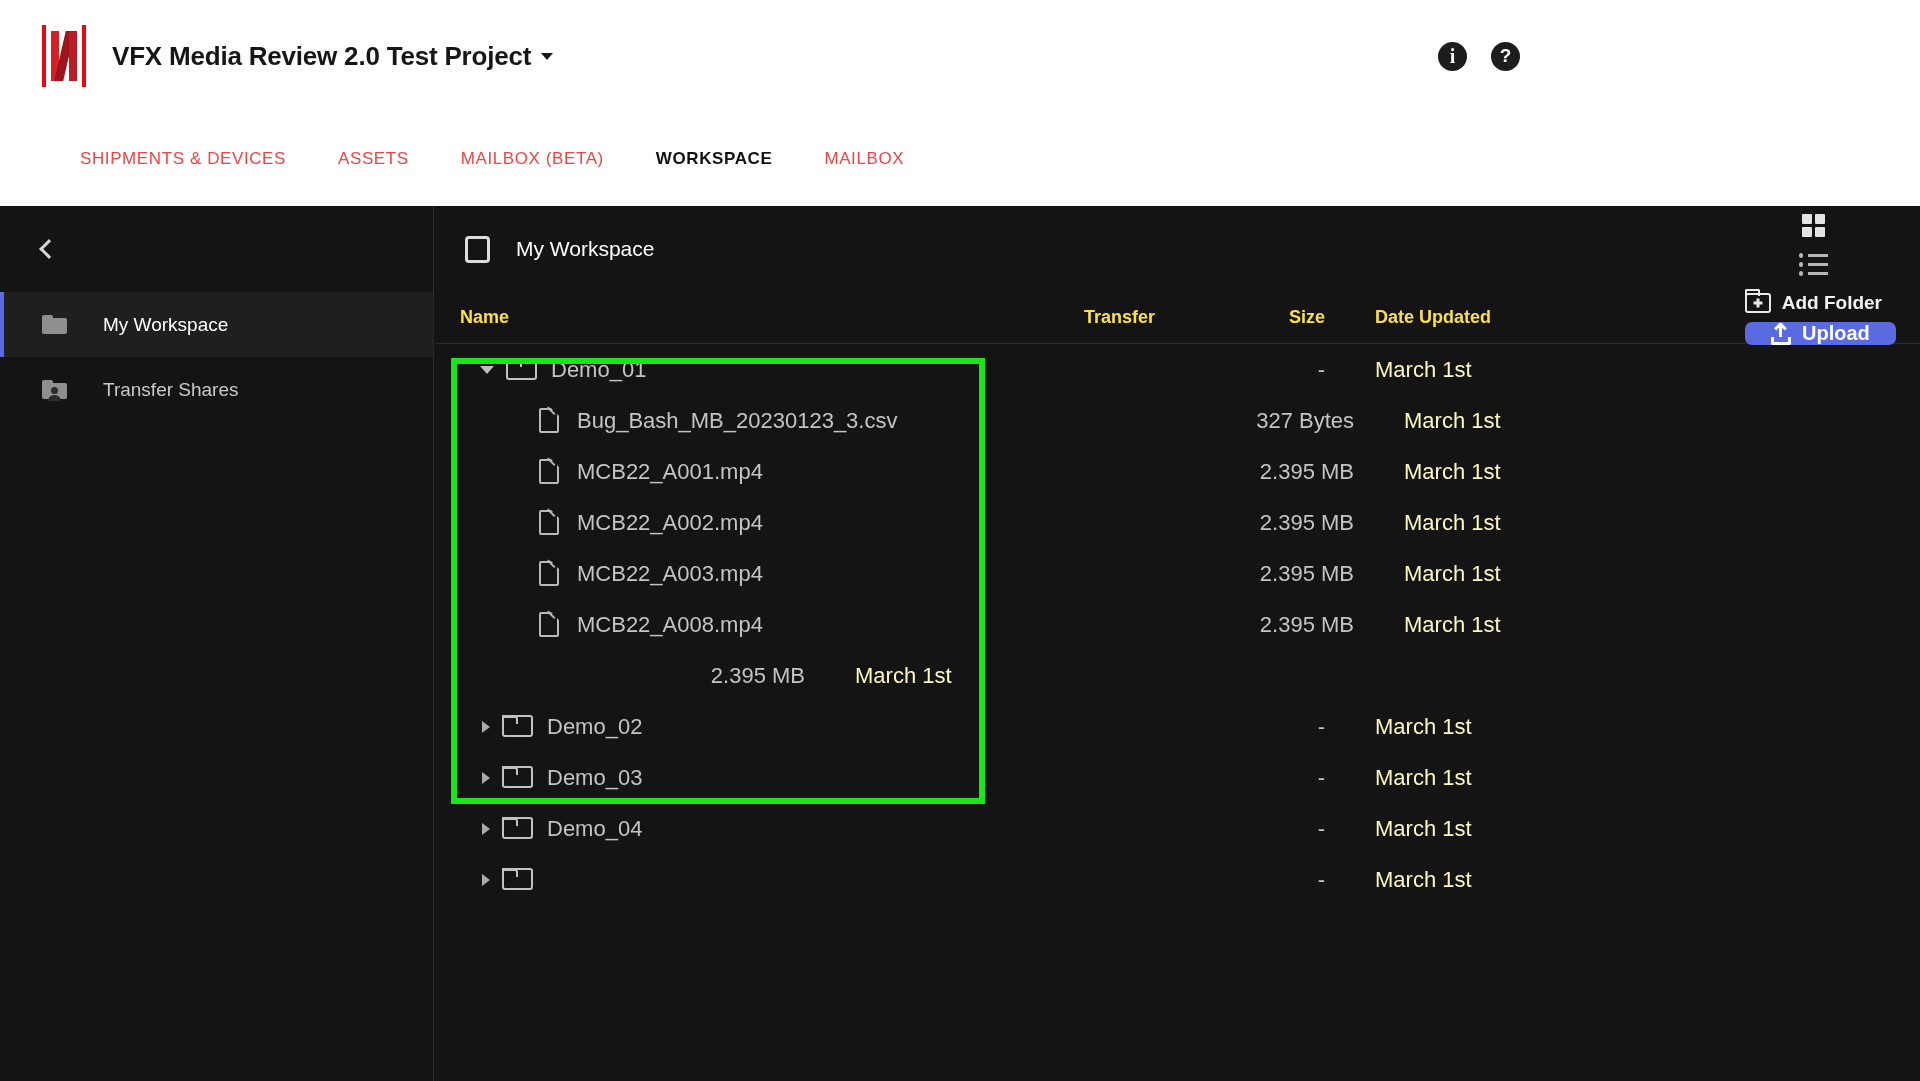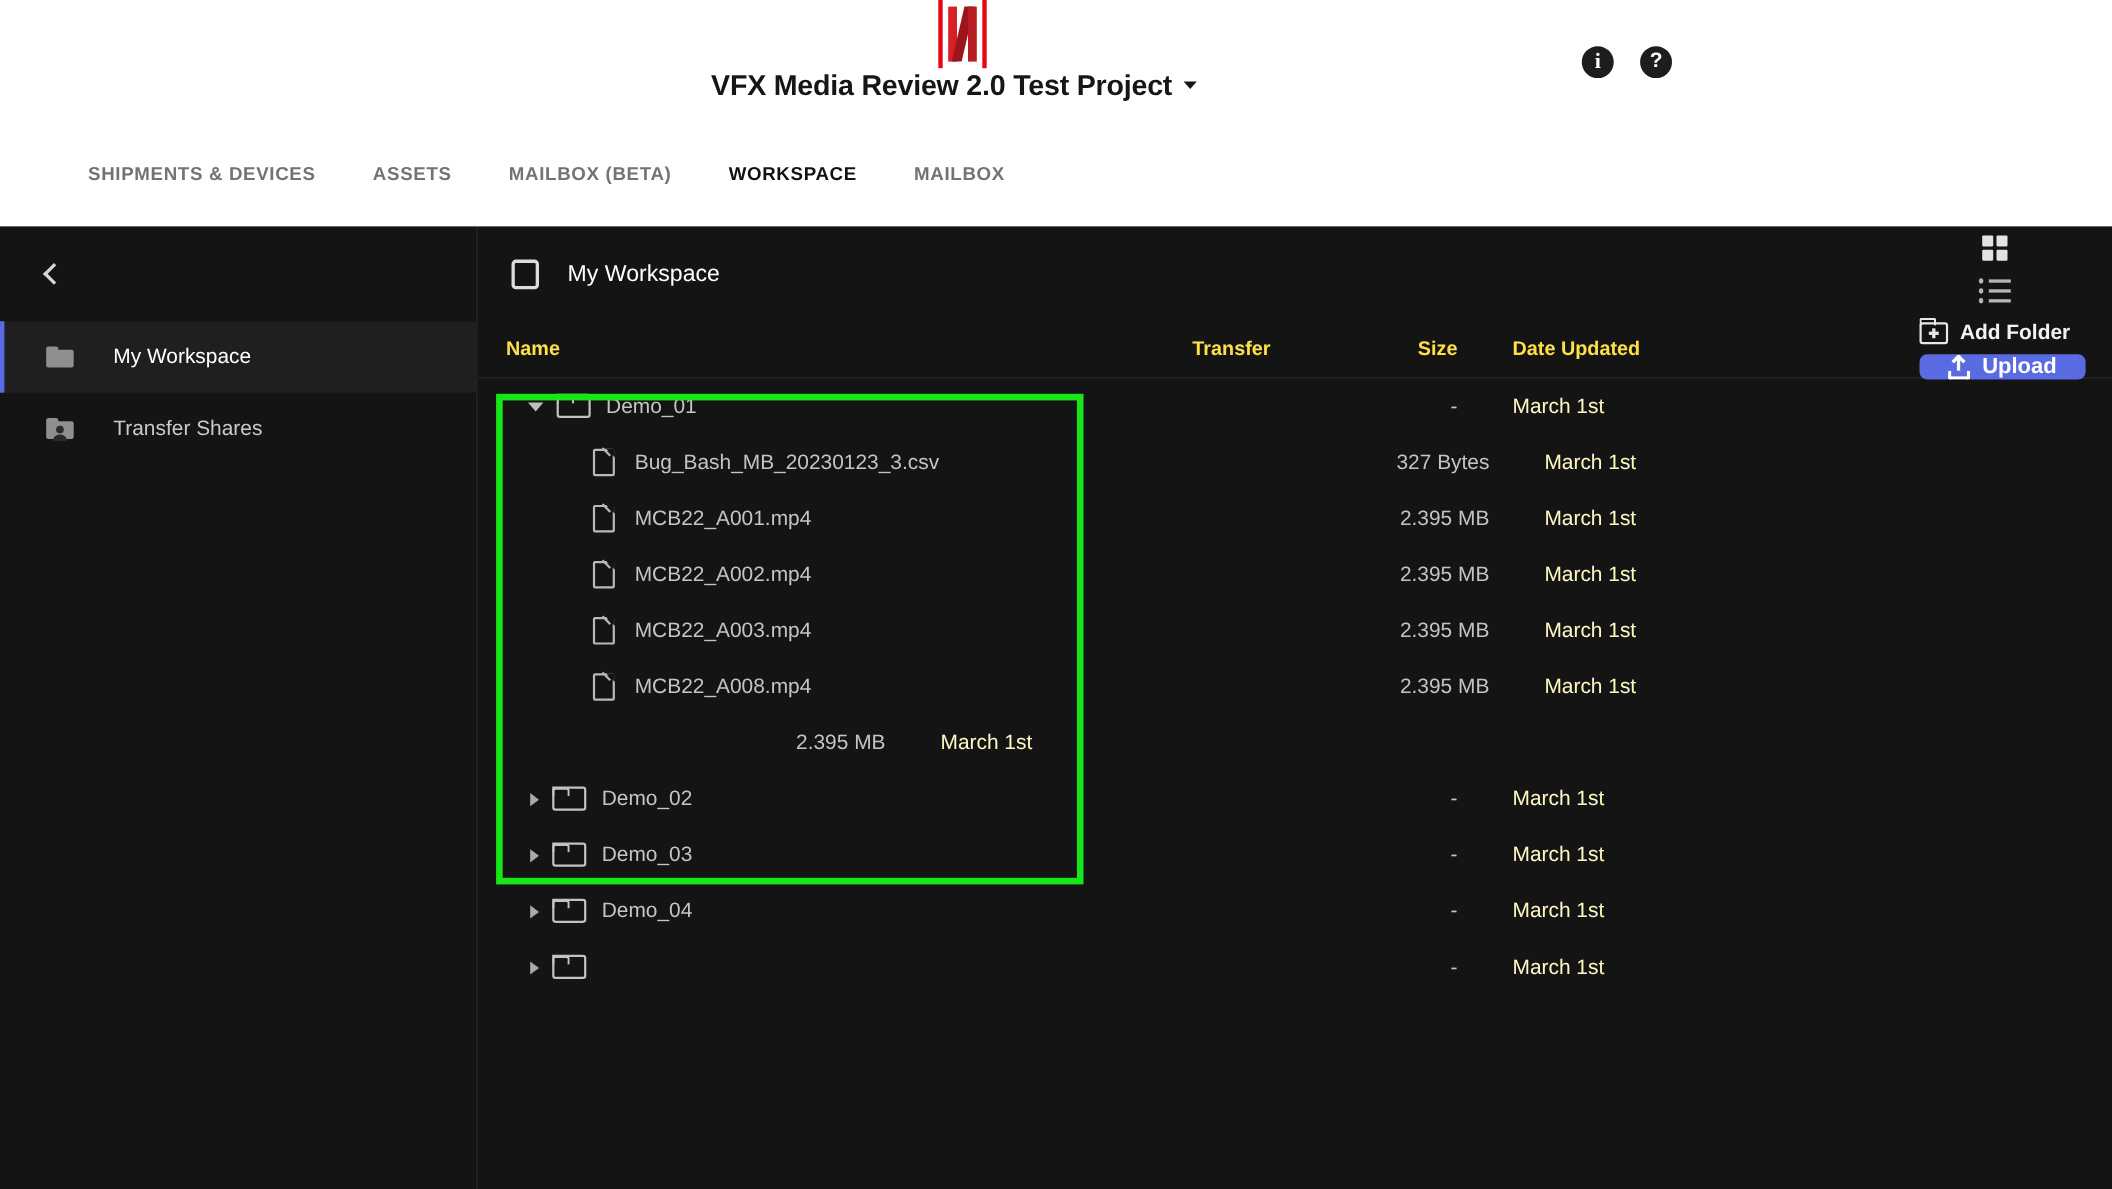--- a/index.html
+++ b/index.html
@@ -12,21 +12,21 @@
 
   
   .top-header {
     position: absolute; left: 0; top: 0;
     width: 1920px; height: 206px;
     background: #ffffff;
   }
   .brand-row {
     position: absolute; left: 0; top: 0;
     width: 1708px; height: 112px;
-    display: flex; align-items: center; flex-direction: column;
+    display: flex; align-items: center;
   }
   .nf-logo {
     margin-left: 42px;
     width: 44px; height: 62px;
     border-left: 4px solid #e50914;
     border-right: 4px solid #e50914;
     background: #ffffff;
     position: relative;
     display: flex; align-items: center; justify-content: center;
   }
@@ -78,23 +78,23 @@
   .circ-icon.q { font-family: "Liberation Sans", sans-serif; font-size: 19px; }
 
   
   .tabs {
     position: absolute; left: 0; top: 112px;
     height: 94px; width: 1920px;
     display: flex; align-items: center;
     padding-left: 80px;
   }
   .tab {
-    font-size: 17px; color: #737373; letter-spacing: 0.6px;
+    font-size: 17px; color: #ef4444; letter-spacing: 0.6px;
     margin-right: 52px; cursor: pointer; white-space: nowrap;
-    font-weight: bold;
+    font-weight: normal;
   }
   .tab.active { color: #111111; font-weight: bold; }
 
   
   .sidebar {
     position: absolute; left: 0; top: 206px;
     width: 434px; height: 875px;
     background: #141414;
     border-right: 1px solid #2a2a2a;
   }
@@ -230,21 +230,21 @@
     color: #fde047; font-size: 18px; font-weight: bold;
   }
   .col-name { width: 520px; padding-left: 25px; }
   .col-transfer { width: 200px; text-align: right; }
   .col-size { width: 170px; text-align: right; }
   .col-date { width: 260px; padding-left: 50px; }
 
   .rows { position: relative; }
   .row {
     height: 51px; display: flex; align-items: center;
-    color: #c4c4c4; font-size: 19px;
+    color: #c4c4c4; font-size: 22px;
   }
   .row .r-name { width: 520px; display: flex; align-items: center; padding-left: 25px; }
   .row .r-transfer { width: 200px; text-align: right; }
   .row .r-size { width: 170px; text-align: right; color: #c4c4c4; }
   .row .r-date { width: 260px; padding-left: 50px; color: #fef9c3;
                  white-space: nowrap; overflow: hidden; }
 
   .tri {
     width: 0; height: 0; flex: none; margin-right: 12px;
   }

